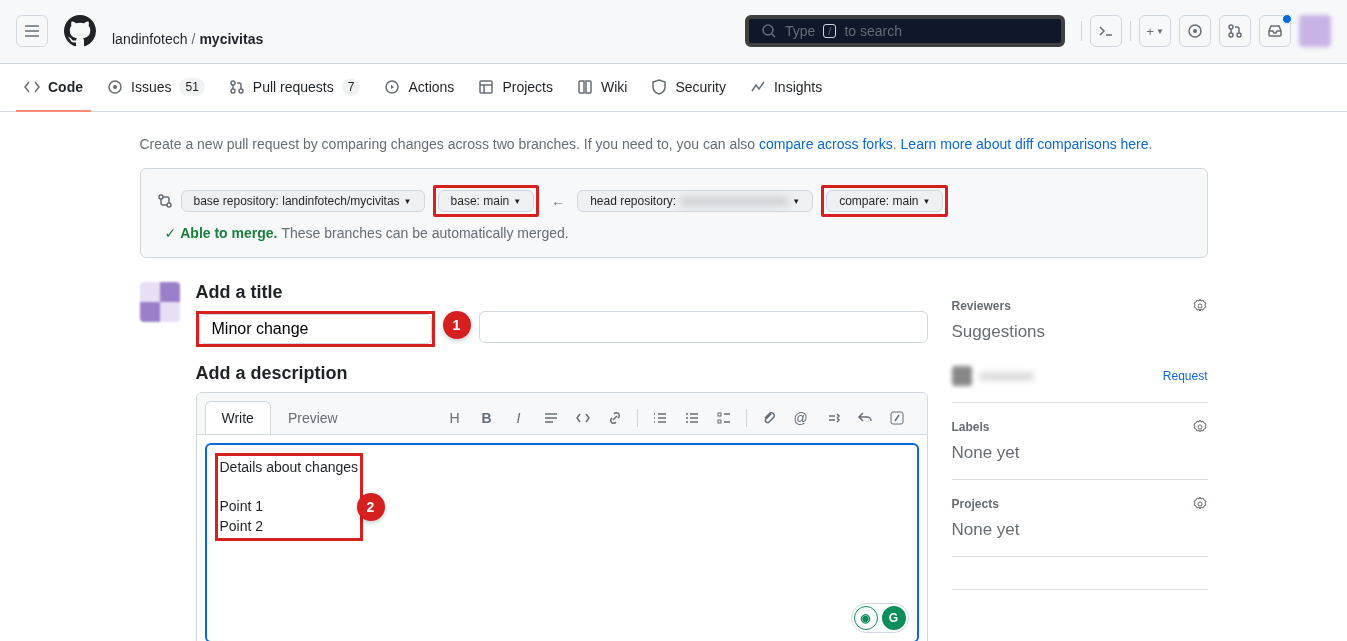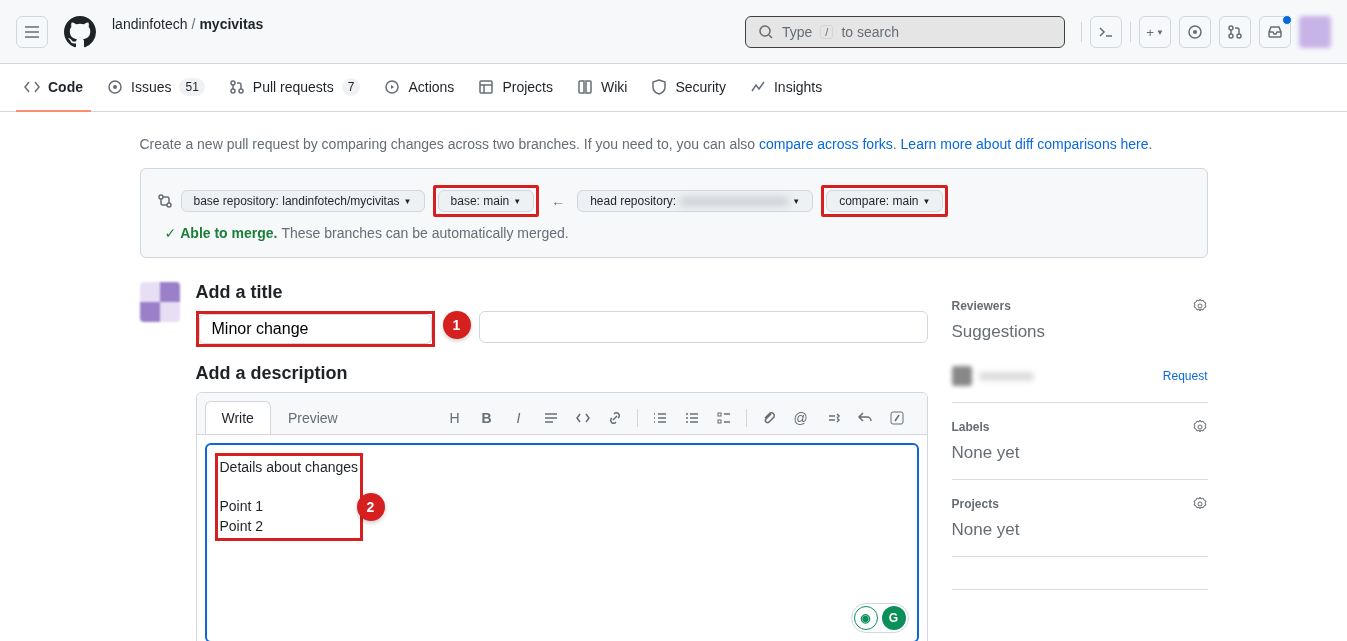--- a/index.html
+++ b/index.html
@@ -1,24 +1,24 @@
 <!DOCTYPE html>
 <html><head>
 <meta charset="utf-8">
 <style>
 *{box-sizing:border-box;margin:0;padding:0;font-family:-apple-system,BlinkMacSystemFont,"Segoe UI",Helvetica,Arial,sans-serif}
 body{background:#fff;color:#1f2328;font-size:14px}
-.top-header{background:#f6f8fa;border-bottom:1px solid #d0d7de;padding:16px;display:flex;align-items:flex-start;gap:16px;height:64px}
+.top-header{background:#f6f8fa;border-bottom:1px solid #d0d7de;padding:16px;display:flex;align-items:flex-end;gap:16px;height:64px}
 .btn-icon{width:32px;height:32px;border:1px solid #d0d7de;border-radius:6px;background:#f6f8fa;display:flex;align-items:center;justify-content:center;cursor:pointer;color:#656d76}
 .logo{width:32px;height:32px;fill:#1f2328}
 .breadcrumb{display:flex;gap:4px;font-size:14px;color:#1f2328}
 .breadcrumb a{color:#1f2328;text-decoration:none}
 .breadcrumb .sep{color:#656d76}
 .spacer{flex:1}
-.search-box{display:flex;align-items:center;gap:8px;border:1px solid #404040;border-radius:6px;padding:0 12px;height:32px;width:320px;color:#656d76;background:#e5e5e5}
+.search-box{display:flex;align-items:center;gap:8px;border:4px solid #404040;border-radius:6px;padding:0 12px;height:32px;width:320px;color:#656d76;background:#0f172a}
 .kbd{border:1px solid #d0d7de;border-radius:3px;padding:0 4px;font-size:11px;color:#656d76}
 .header-right{display:flex;gap:8px;align-items:center}
 .divider-v{width:1px;height:20px;background:#d0d7de}
 .add-btn{display:flex;align-items:center;gap:2px}
 .avatar-top{width:32px;height:32px;background:#c8b3e6;border-radius:4px;filter:blur(2px)}
 .notif-dot{position:relative}
 .notif-dot::after{content:'';position:absolute;top:-2px;right:-2px;width:8px;height:8px;background:#0969da;border-radius:50%;border:1px solid #f6f8fa}
 
 .repo-nav{border-bottom:1px solid #d0d7de;padding:0 16px;display:flex;gap:8px;height:48px;align-items:center}
 .nav-item{display:flex;align-items:center;gap:8px;padding:0 8px;height:48px;color:#1f2328;text-decoration:none;font-size:14px;border-bottom:2px solid transparent;cursor:pointer}

